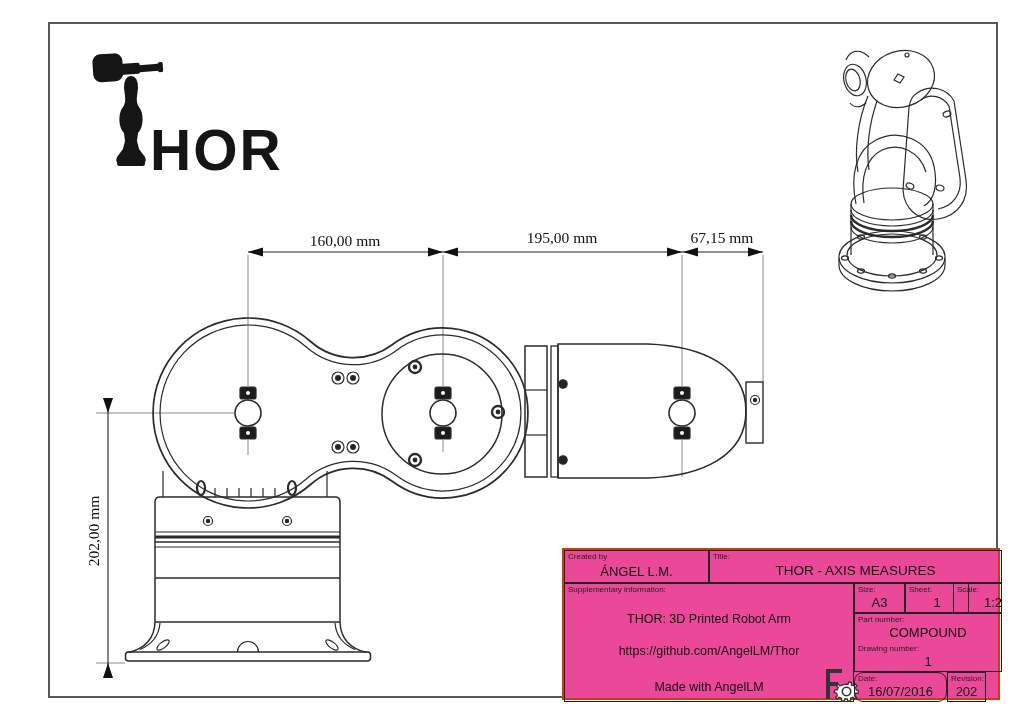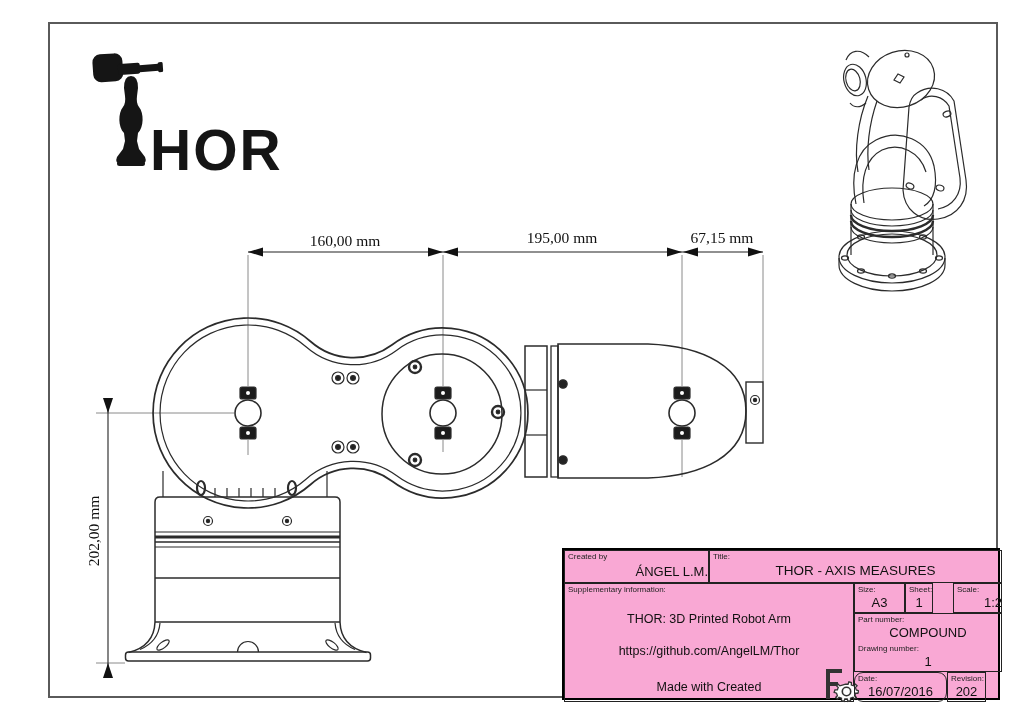--- a/index.html
+++ b/index.html
@@ -8,21 +8,21 @@
     font-family:"Liberation Sans",sans-serif;overflow:hidden;
   }
   #frame{
     position:absolute;left:48px;top:22px;width:950px;height:676px;
     border:2px solid #5a5a5a;box-sizing:border-box;
   }
   #drawing-layer{position:absolute;left:0;top:0;width:1024px;height:724px;}
   
   #title-block{
     position:absolute;left:562px;top:548px;width:438px;height:152px;
-    border:2px solid #000000;box-sizing:border-box;background:#f9a8d4;
+    border:2px solid #c2410c;box-sizing:border-box;background:#ec4899;
   }
   .tb-cell{
     position:absolute;border:1px solid #222;box-sizing:border-box;
     color:#111;
   }
   .tb-label{
     position:absolute;left:3px;top:1px;font-size:8px;color:#222;
     white-space:nowrap;
   }
   .tb-value{
@@ -255,51 +255,51 @@
     <path d="M 866,103 C 860,108 854,108 850,103"></path>
     <path d="M 898,74 l 6,3 l -4,6 l -6,-3 Z"></path>
     <circle cx="907" cy="55" r="2"></circle>
   </g>
 </svg>
 
 <div id="title-block">
 
   <div class="tb-cell" style="left:0;top:0;width:145px;height:33px;">
     <span class="tb-label">Created by</span>
-    <span class="tb-value" style="top:13px;text-align:right;">ÁNGEL L.M.</span>
+    <span class="tb-value" style="top:13px;">ÁNGEL L.M.</span>
   </div>
 
   <div class="tb-cell" style="left:145px;top:0;width:293px;height:33px;">
     <span class="tb-label">Title:</span>
     <span class="tb-value" style="top:12px;font-size:13.5px;">THOR - AXIS MEASURES</span>
   </div>
 
   <div class="tb-cell" style="left:0;top:33px;width:290px;height:119px;">
     <span class="tb-label">Supplementary information:</span>
     <span class="supp-line" style="top:28px;">THOR: 3D Printed Robot Arm</span>
     <span class="supp-line" style="top:60px;">https://github.com/AngelLM/Thor</span>
-    <span class="supp-line" style="top:96px;">Made with Created</span>
+    <span class="supp-line" style="top:96px;">Made with AngelLM</span>
 
     <svg id="freecad-icon" viewBox="0 0 38 36">
       <path d="M 7,32 L 7,4 L 21,4 M 7,17 L 17,17" stroke="#333" stroke-width="4" fill="none"></path>
       <g stroke="#333" stroke-width="1.6" fill="#fff">
         <g>
           <path d="M 24,14 l 3,0 1,-3 3,1 0,3 3,1 2,-2 2,2 -2,2 1,3 3,1 -1,3 -3,0 -1,3 2,2 -2,2 -2,-2 -3,1 0,3 -3,1 -1,-3 -3,0 -1,3 -3,-1 0,-3 -3,-1 -2,2 -2,-2 2,-2 -1,-3 -3,-1 1,-3 3,0 1,-3 -2,-2 2,-2 2,2 3,-1 Z" transform="scale(0.82) translate(6 7)"></path>
           <circle cx="25.5" cy="24.5" r="4.2"></circle>
         </g>
       </g>
     </svg>
   </div>
 
   <div class="tb-cell" style="left:290px;top:33px;width:51px;height:30px;">
     <span class="tb-label">Size:</span>
     <span class="tb-value" style="top:11px;">A3</span>
   </div>
 
-  <div class="tb-cell" style="left:341px;top:33px;width:28px;height:30px;">
+  <div class="tb-cell" style="left:341px;top:33px;width:64px;height:30px;">
     <span class="tb-label">Sheet:</span>
     <span class="tb-value" style="top:11px;">1</span>
   </div>
 
   <div class="tb-cell" style="left:389px;top:33px;width:49px;height:30px;">
     <span class="tb-label">Scale:</span>
     <span class="tb-value" style="top:11px;padding-left:30px;">1:2</span>
   </div>
 
   <div class="tb-cell" style="left:290px;top:63px;width:148px;height:59px;">

